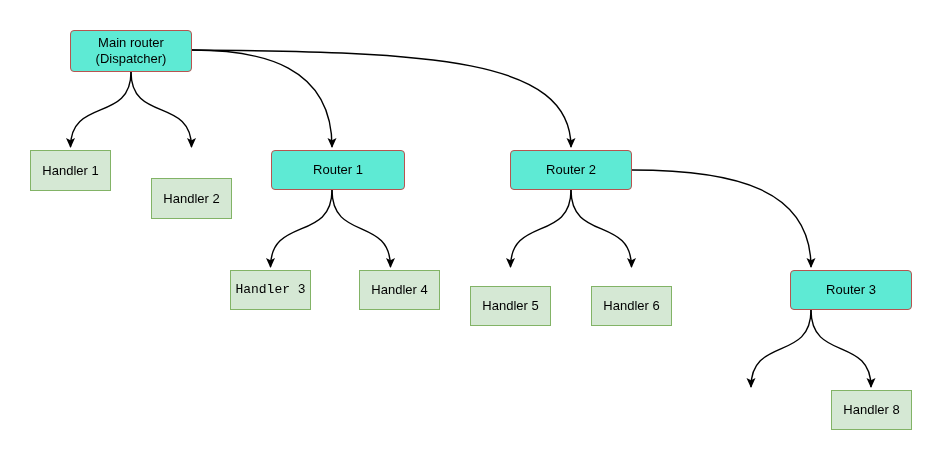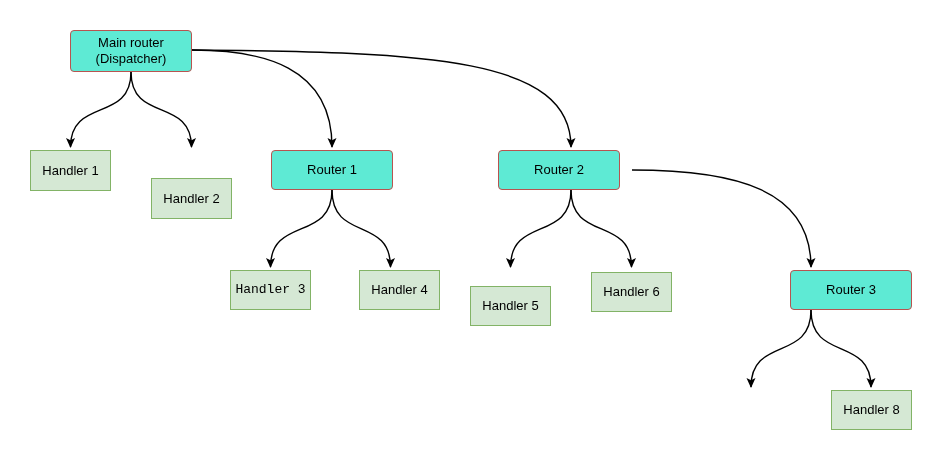--- a/index.html
+++ b/index.html
@@ -41,26 +41,26 @@
   }
   .node.handler {
     background: #d5e8d4;
     border: 1.5px solid #82b366;
     border-radius: 0;
   }
   
   .n-main { left: 70px;  top: 30px;  width: 122px; height: 42px; }
   .n-h1   { left: 30px;  top: 150px; width: 81px;  height: 41px; }
   .n-h2   { left: 151px; top: 150px; width: 81px;  height: 41px; margin-top: 28px; }
-  .n-r1   { left: 271px; top: 150px; width: 122px; height: 40px; }
-  .n-r2   { left: 498px; top: 150px; width: 122px; height: 40px; }
+  .n-r1   { left: 271px; top: 150px; width: 134px; height: 40px; }
+  .n-r2   { left: 510px; top: 150px; width: 122px; height: 40px; }
   .n-h3   { left: 230px; top: 270px; width: 81px;  height: 40px; font-family: Liberation Mono, monospace; }
   .n-h4   { left: 359px; top: 270px; width: 81px;  height: 40px; }
   .n-h5   { left: 470px; top: 270px; width: 81px;  height: 40px; margin-top: 16px; }
-  .n-h6   { left: 591px; top: 272px; width: 81px;  height: 40px; }
+  .n-h6   { left: 591px; top: 286px; width: 81px;  height: 40px; }
   .n-r3   { left: 790px; top: 270px; width: 122px; height: 40px; }
   .n-h7   { left: 711px; top: 390px; width: 81px;  height: 40px; }
   .n-h8   { left: 831px; top: 390px; width: 81px;  height: 40px; }
 </style>
 </head>
 <body>
 
 <div class="canvas">
 
   <svg class="edges" width="941" height="461" viewBox="0 0 941 461" xmlns="http://www.w3.org/2000/svg">

